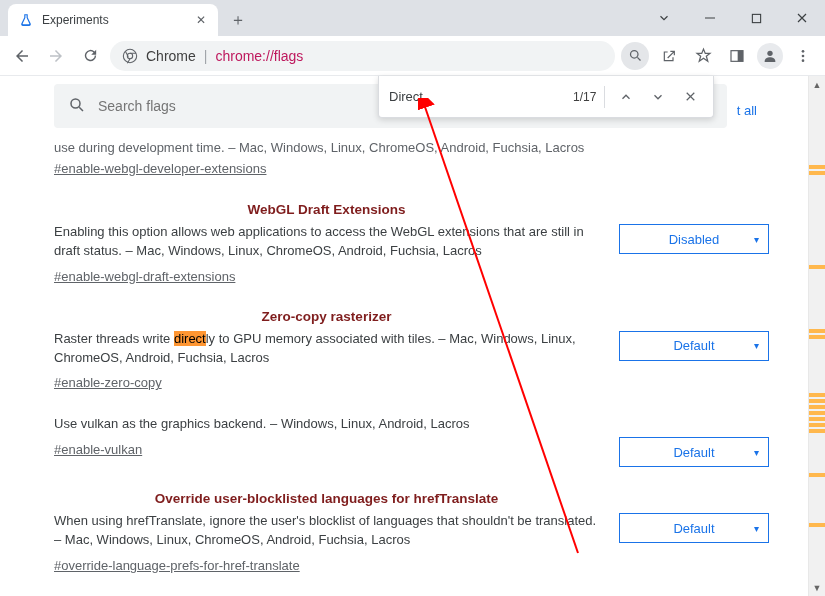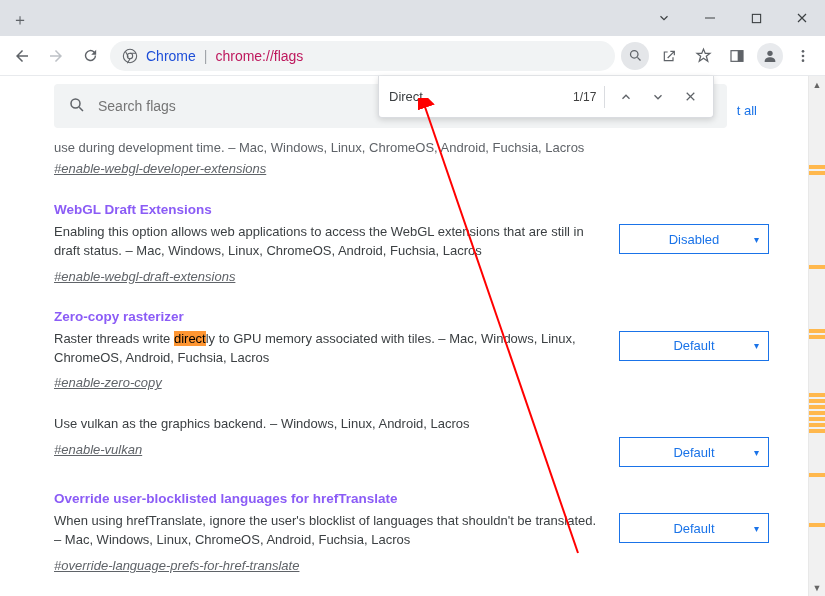--- a/index.html
+++ b/index.html
@@ -14,21 +14,21 @@
   .newtab { width: 28px; height: 28px; display: flex; align-items: center; justify-content: center; color: #5f6368; font-size: 16px; margin-left: 6px; margin-bottom: 2px; }
   .wincontrols { position: absolute; right: 6px; top: 0; height: 36px; display: flex; align-items: center; gap: 12px; }
   .wincontrols span { width: 34px; height: 28px; display: inline-flex; align-items: center; justify-content: center; color: #3c4043; font-size: 13px; }
 
   
   .toolbar { height: 40px; background: #fff; display: flex; align-items: center; padding: 0 8px; gap: 6px; border-bottom: 1px solid #e8eaed; }
   .navbtn { width: 28px; height: 28px; display: inline-flex; align-items: center; justify-content: center; color: #5f6368; font-size: 16px; }
   .navbtn.disabled { color: #bdc1c6; }
   .omnibox { flex: 1; background: #f1f3f4; border-radius: 16px; height: 30px; display: flex; align-items: center; padding: 0 12px; gap: 8px; color: #202124; font-size: 14px; }
   .omnibox .chromeicon { width: 16px; height: 16px; }
-  .omnibox .origin { color: #1d4ed8; }
+  .omnibox .origin { color: #404040; }
   .omnibox .sep { color: #a1a5aa; }
   .omnibox .path { color: #be185d; }
   .actions { display: flex; align-items: center; gap: 6px; }
   .actbtn { width: 28px; height: 28px; display: inline-flex; align-items: center; justify-content: center; color: #5f6368; border-radius: 14px; }
   .actbtn.circle { background: #e4e6e9; }
   .avatar { width: 26px; height: 26px; border-radius: 50%; background: #e8eaed; display: inline-flex; align-items: center; justify-content: center; }
 
   
   .findbar { position: absolute; top: 76px; left: 378px; width: 336px; height: 42px; background: #fff; border: 1px solid #dadce0; border-top: none; border-radius: 0 0 4px 4px; box-shadow: 0 2px 6px rgba(0,0,0,.15); display: flex; align-items: center; padding: 0 10px; gap: 8px; z-index: 50; }
   .findbar input { border: none; outline: none; flex: 1; font-size: 13px; color: #3c4043; background: transparent; }
@@ -37,25 +37,25 @@
   .findbar .fbtn { width: 26px; height: 26px; display: inline-flex; align-items: center; justify-content: center; color: #5f6368; font-size: 14px; }
 
   
   .content { position: absolute; top: 80px; left: 0; right: 0; bottom: 0; overflow: hidden; }
   .page { padding: 0 54px 20px; color: #3c4043; }
   .searchrow { height: 44px; background: #f1f3f4; border-radius: 4px; display: flex; align-items: center; padding: 0 14px; gap: 10px; margin-bottom: 12px; margin-top:4px; }
   .searchrow .sicon { width: 20px; height: 20px; color: #5f6368; }
   .searchrow input { flex: 1; border: none; background: transparent; outline: none; font-size: 14px; color: #3c4043; }
   .resetbtn { padding: 0 14px; height: 32px; font-size: 13px; color: #1a73e8; margin-left: 10px; white-space: nowrap; overflow: hidden; width: 34px; display:flex; align-items:center; justify-content:flex-end;}
   .truncline { font-size: 13px; color: #5f6368; margin-bottom: 4px; }
-  .flaglink { font-size: 13px; color: #5f6368; text-decoration: underline; display: inline-block; margin-bottom: 26px; font-style: italic; }
+  .flaglink { font-size: 13px; color: #5f6368; text-decoration: underline; display: inline-block; margin-bottom: 26px; }
 
   .flag { display: flex; gap: 20px; margin-bottom: 24px; }
   .flag .left { flex: 1; }
-  .flag h4 { font-size: 13.5px; font-weight: 700; color: #8b5cf6; margin-bottom: 6px; }
+  .flag h4 { font-size: 13.5px; font-weight: 700; color: #7f1d1d; margin-bottom: 6px; text-align: center; }
   .flag p { font-size: 13px; color: #3c4043; line-height: 1.45; margin-bottom: 6px; }
   .flag .right { width: 152px; padding-top: 22px; }
   .dropdown { width: 150px; height: 30px; border: 1px solid #1a73e8; background: #fff; color: #1a73e8; font-size: 13px; display: flex; align-items: center; justify-content: center; gap: 10px; position: relative; }
   .dropdown .chev { position: absolute; right: 9px; font-size: 10px; color: #1a73e8; }
   .hl { background: #ff9632; color: #000; }
 
   
   .scrollbar { position: absolute; right: 0; top: 76px; bottom: 0; width: 17px; background: #f1f1f1; border-left: 1px solid #e8e8e8; }
   .scrollbar .arrow { height: 17px; display: flex; align-items: center; justify-content: center; color: #666; font-size: 9px; }
   .scrollbar .track { position: absolute; top: 17px; bottom: 17px; left: 0; right: 0; }
@@ -63,20 +63,29 @@
 
   
   .arrow-svg { position: absolute; top: 98px; left: 418px; pointer-events: none; z-index: 60; }
 
   svg { display: block; }
 </style>
 </head>
 <body>
 
 <div class="titlebar">
+  <div class="tab">
+    <span class="favicon">
+      <svg width="14" height="14" viewBox="0 0 24 24">
+          <path fill="#1a73e8" d="M9 2v5.5L4 18a3 3 0 0 0 2.7 4.3h10.6A3 3 0 0 0 20 18l-5-10.5V2h-6zm2 2h2v4.2l4.6 9.7a1 1 0 0 1-.9 1.4H7.3a1 1 0 0 1-.9-1.4L11 8.2V4z"></path>
+        </svg>
+    </span>
+    <span class="tabtitle">Experiments</span>
+    <span class="closex">✕</span>
+  </div>
   <div class="newtab">＋</div>
   <div class="wincontrols">
     <span>
         <svg width="14" height="14" viewBox="0 0 24 24">
           <path fill="none" stroke="#3c4043" stroke-width="2" d="M6 9l6 6 6-6"></path>
         </svg>
       </span>
     <span>
         <svg width="12" height="12" viewBox="0 0 12 12">
           <path stroke="#3c4043" stroke-width="1" d="M1 6h10"></path>

